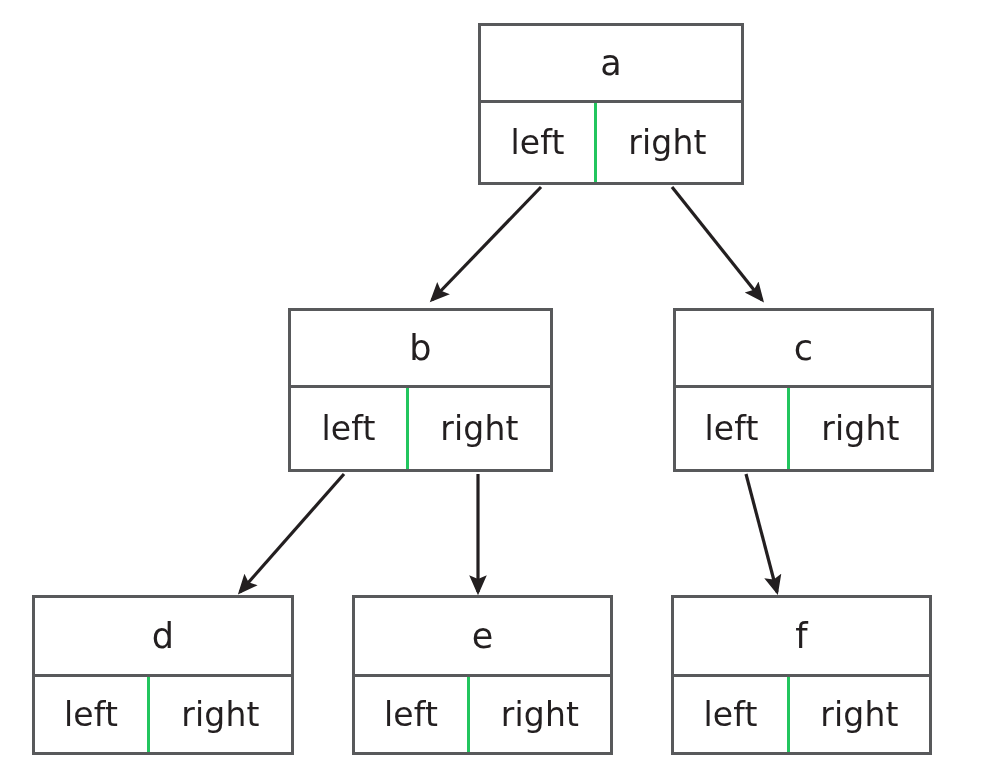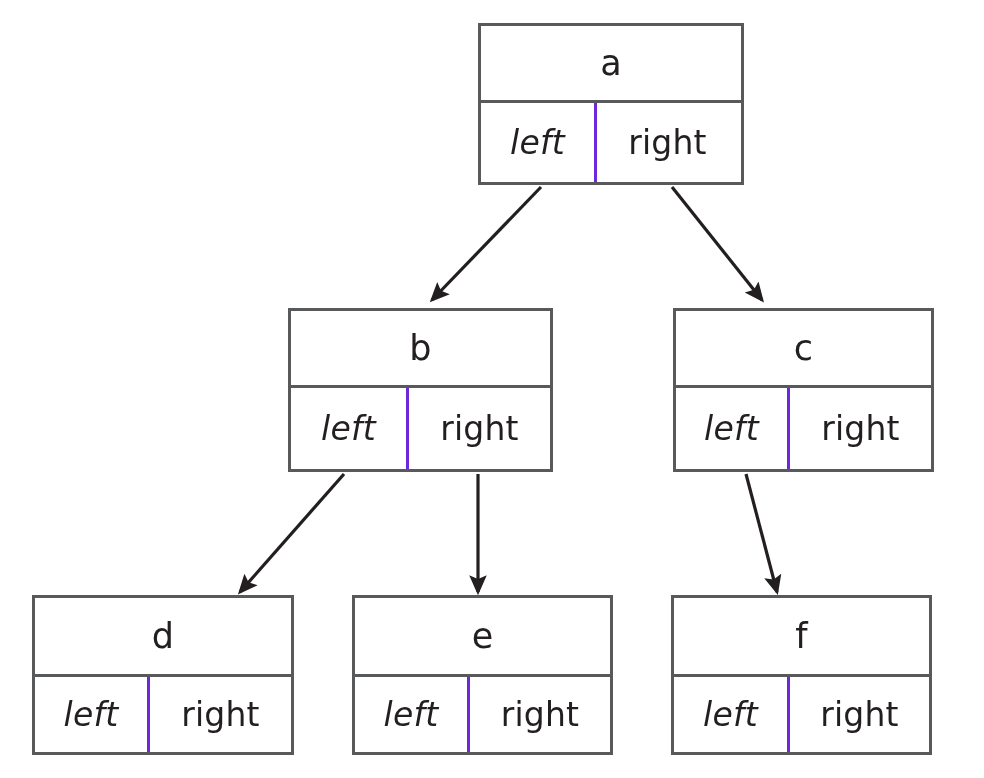--- a/index.html
+++ b/index.html
@@ -53,22 +53,21 @@
   }
   .node-cell {
     box-sizing: border-box;
     display: flex;
     align-items: center;
     justify-content: center;
     color: #231f20;
     line-height: 1;
   }
   .node-cell.cell-left {
-    border-right: 3px solid #6d28d9;
-    font-style: italic;
+    border-right: 3px solid #22c55e;
   }
   .node-name {
     font-size: 35px;
     letter-spacing: 0.2px;
   }
   .cell-text {
     font-size: 33px;
     letter-spacing: 0.2px;
   }
 

